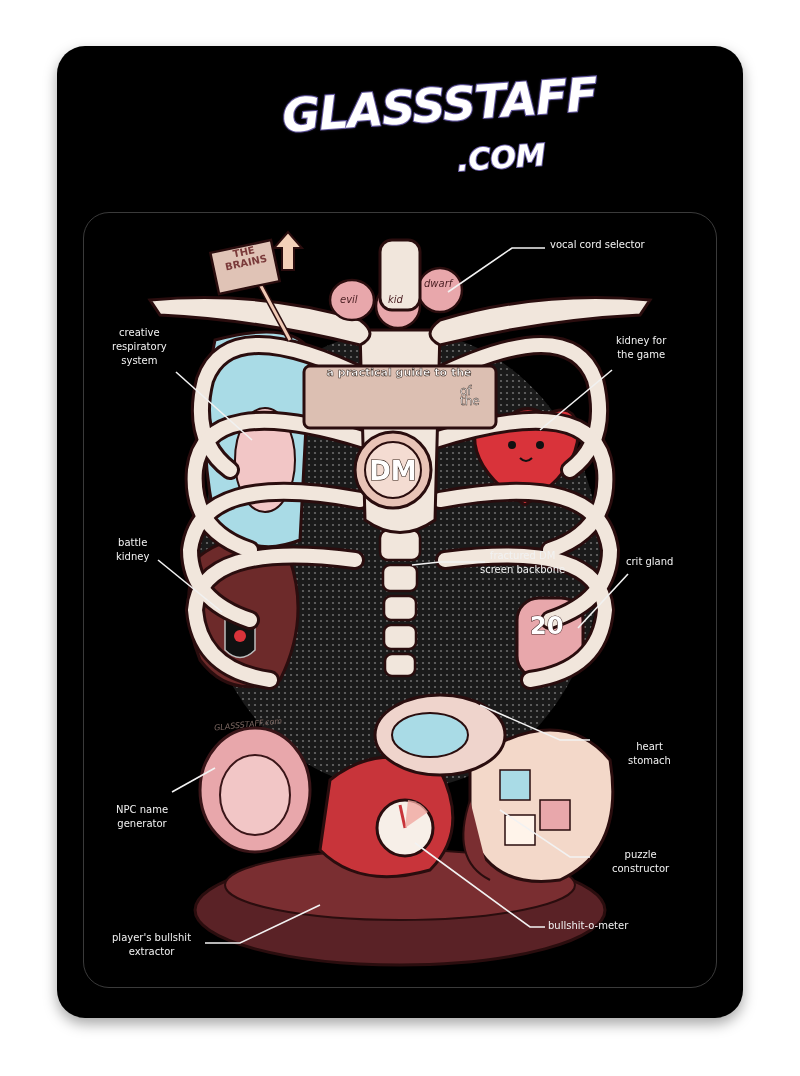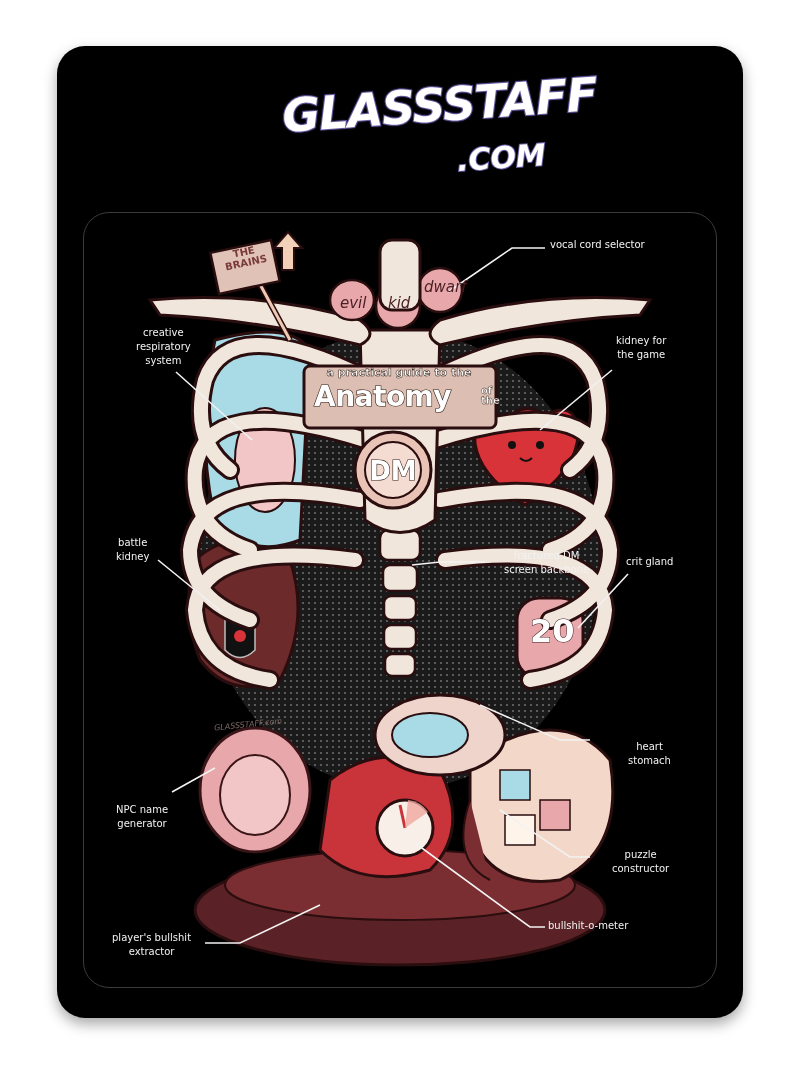--- a/index.html
+++ b/index.html
@@ -8,25 +8,25 @@
   .inner{position:absolute;left:83px;top:212px;width:632px;height:774px;border:1.5px solid #3a3a3a;border-radius:26px;}
   .logo{position:absolute;left:282px;top:78px;width:260px;height:110px;}
   .logo-main{position:absolute;left:0;top:0;font-family:"DejaVu Sans",sans-serif;font-weight:bold;font-style:italic;font-size:46px;color:#fff;letter-spacing:-1px;
     -webkit-text-stroke:2px #6b5fa8;paint-order:stroke fill;text-shadow:0 0 3px #5a4f95,0 0 1px #5a4f95;transform:rotate(-4deg);}
   .logo-sub{position:absolute;left:175px;top:62px;font-weight:bold;font-style:italic;font-size:30px;color:#fff;-webkit-text-stroke:2px #6b5fa8;paint-order:stroke fill;transform:rotate(-4deg);}
   .label{position:absolute;color:#f2f2f2;font-family:"DejaVu Sans",sans-serif;font-size:10px;line-height:14px;text-align:center;white-space:nowrap;}
   svg.art{position:absolute;left:0;top:0;}
   .title-board{position:absolute;left:306px;top:366px;width:188px;height:64px;}
   .tb-small{position:absolute;left:0;top:0;width:186px;text-align:center;font-size:11px;color:#fff;font-weight:bold;-webkit-text-stroke:0.5px #2b1a12;}
   .tb-big{position:absolute;left:8px;top:14px;font-size:28px;color:#fff;font-weight:bold;-webkit-text-stroke:1.2px #2b1a12;paint-order:stroke fill;letter-spacing:-0.5px;}
-  .tb-of{position:absolute;left:154px;top:20px;font-size:10px;color:#fff;font-weight:bold;line-height:10px;margin-left:21px;-webkit-text-stroke:0.4px #2b1a12;}
+  .tb-of{position:absolute;left:154px;top:20px;font-size:12px;color:#fff;font-weight:normal;line-height:10px;-webkit-text-stroke:0.4px #2b1a12;}
   .dm-badge{position:absolute;left:352px;top:436px;width:82px;height:70px;display:flex;align-items:center;justify-content:center;font-size:26px;font-weight:bold;color:#fff;-webkit-text-stroke:1.2px #2b1a12;paint-order:stroke fill;text-align:right;}
   .sign{position:absolute;left:218px;top:246px;width:58px;height:42px;font-size:10px;font-weight:bold;color:#7a3a3a;line-height:11px;text-align:center;transform:rotate(-12deg);}
-  .vc{position:absolute;font-size:15px;color:#4a1e22;font-style:italic;}
-  .d20{position:absolute;left:530px;top:612px;font-size:32px;font-weight:bold;color:#fff;-webkit-text-stroke:1px #3a1a1a;paint-order:stroke fill;}
+  .vc{position:absolute;font-size:10px;color:#4a1e22;font-style:italic;}
+  .d20{position:absolute;left:530px;top:612px;font-size:24px;font-weight:bold;color:#fff;-webkit-text-stroke:1px #3a1a1a;paint-order:stroke fill;}
   .wm{position:absolute;left:214px;top:720px;font-size:8px;color:#7a6660;transform:rotate(-6deg);font-style:italic;}
 </style>
 </head>
 <body>
 
 <div class="card"></div>
 <div class="inner"></div>
 
 <div class="logo">
   <div class="logo-main">GLASSSTAFF</div>
@@ -148,49 +148,48 @@
   <div>THE</div>
   <div>BRAINS</div>
 </div>
 
 <div class="vc" style="left:340px;top:294px;">evil</div>
 <div class="vc" style="left:388px;top:294px;">kid</div>
 <div class="vc" style="left:424px;top:278px;">dwarf</div>
 
 <div class="title-board">
   <div class="tb-small">a practical guide to the</div>
-  <div class="tb-big">Anatomy</div>
   <div class="tb-of">
     <div>of</div>
     <div>the</div>
   </div>
 </div>
 <div class="dm-badge">DM</div>
 <div class="d20">20</div>
 <div class="wm">GLASSSTAFF.com</div>
 
 <div class="label" style="left:550px;top:238px;">vocal cord selector</div>
 
-<div class="label" style="left:112px;top:326px;margin-left:24px;">
+<div class="label" style="left:112px;top:326px;">
   <div>creative</div>
   <div>respiratory</div>
   <div>system</div>
 </div>
 
 <div class="label" style="left:616px;top:334px;">
   <div>kidney for</div>
   <div>the game</div>
 </div>
 
 <div class="label" style="left:116px;top:536px;">
   <div>battle</div>
   <div>kidney</div>
 </div>
 
-<div class="label" style="left:480px;top:549px;margin-left:24px;">
+<div class="label" style="left:480px;top:549px;">
   <div>fractured DM</div>
   <div>screen backbone</div>
 </div>
 
 <div class="label" style="left:626px;top:555px;">crit gland</div>
 
 <div class="label" style="left:628px;top:740px;">
   <div>heart</div>
   <div>stomach</div>
 </div>

